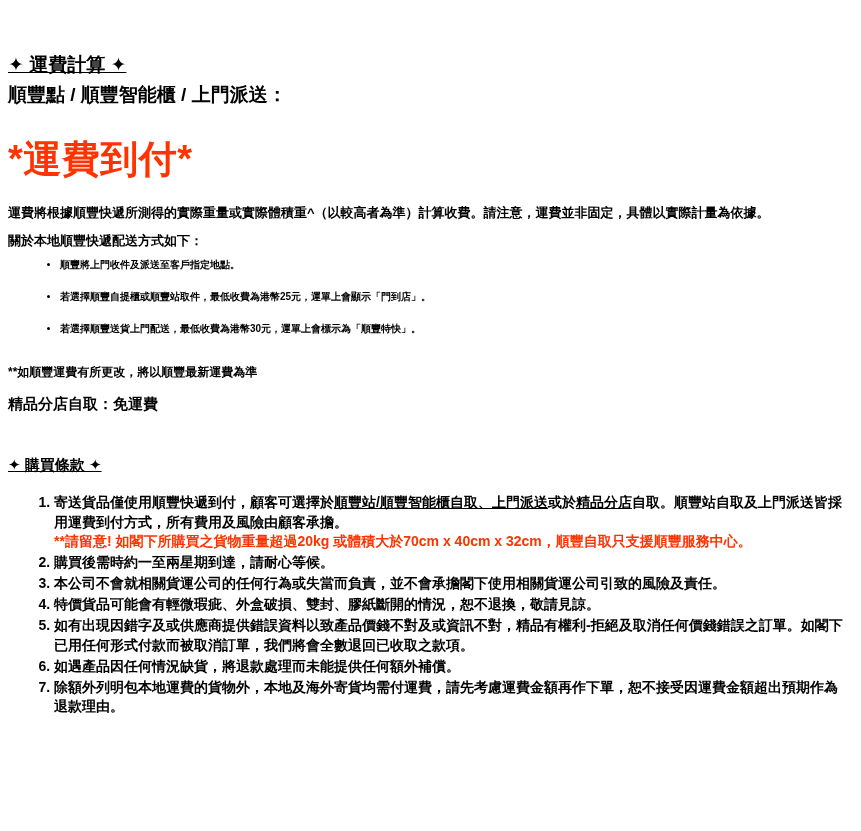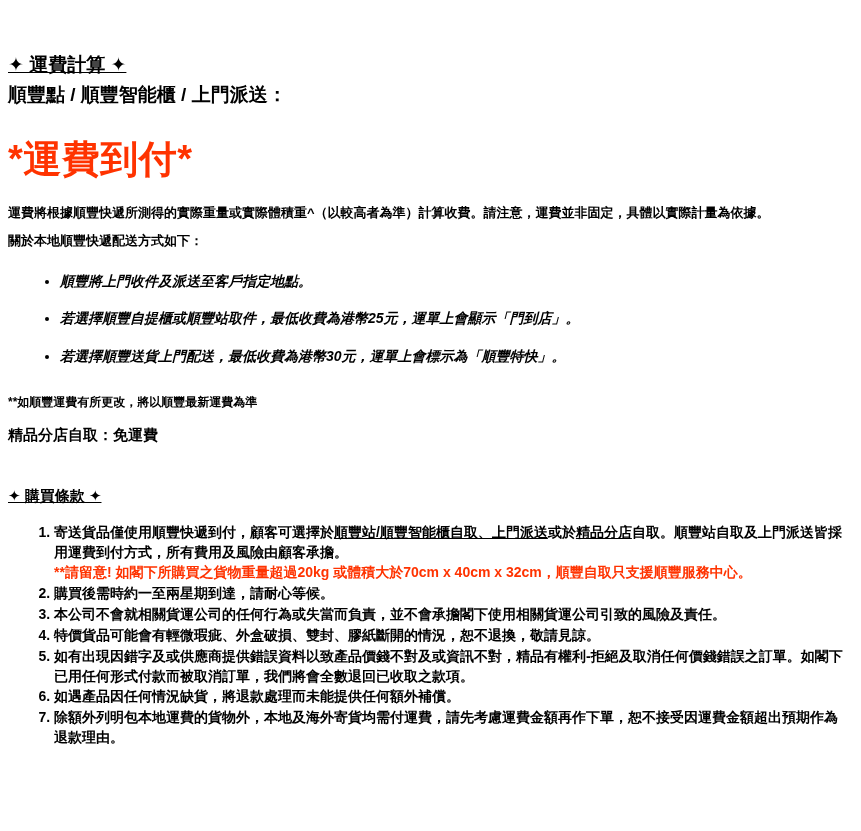--- a/index.html
+++ b/index.html
@@ -56,26 +56,25 @@
   .intro{
     font-weight:bold;
     margin-top:21px;
     padding-right:6px;
   }
   .delivery-intro{
     font-weight:bold;
     margin-top:5px;
   }
   ul.bullet-list{
-    margin:19px 0 0 0;
+    margin:5px 0 0 0;
     padding-left:52px;
-    font-size:14px;
+    font-size:10px;
     font-weight:bold;
     line-height:1.4;
-    font-style:italic;
   }
   ul.bullet-list li{
     margin-bottom:18px;
   }
   .note{
     font-weight:bold;
     font-size:12px;
     margin-top:28px;
     line-height:1.4;
   }

